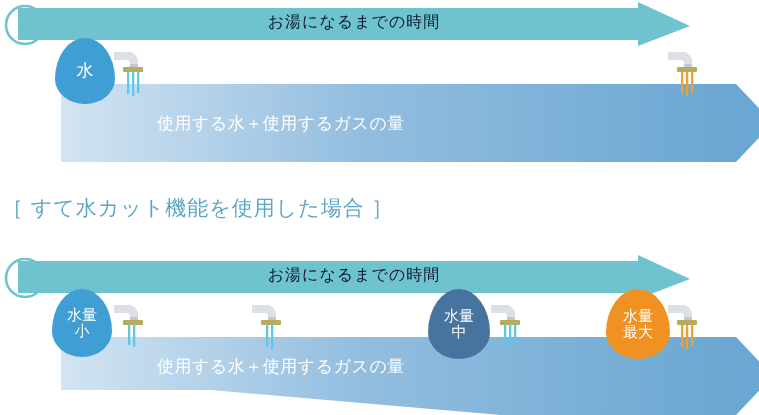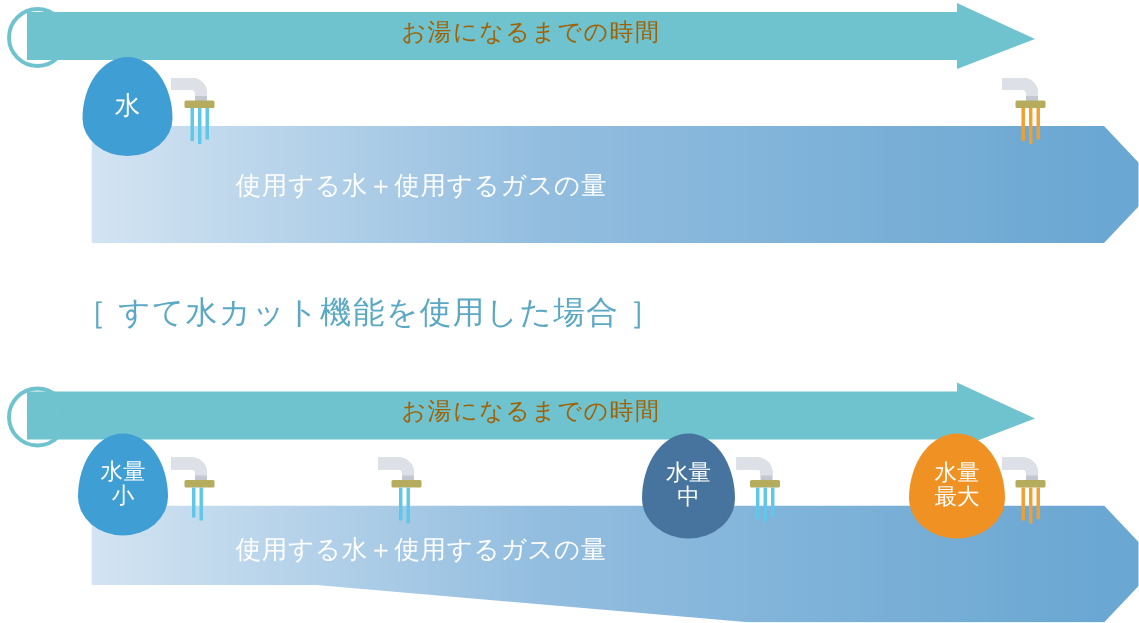--- a/index.html
+++ b/index.html
@@ -23,21 +23,21 @@
   }
 
   
   .time-arrow-wrap { position: absolute; }
   .time-arrow-label {
     position: absolute;
     left: 0; right: 0;
     top: 50%;
     transform: translateY(-50%);
     text-align: center;
-    color: #a16207;
+    color: #0f172a;
     font-size: 16px;
     letter-spacing: 1px;
     white-space: nowrap;
     pointer-events: none;
   }
 
   
   .clock-icon { position: absolute; }
 
   
@@ -69,21 +69,20 @@
   
   .faucet { position: absolute; }
 
   
   .section-caption {
     position: absolute;
     color: #5ba8c4;
     font-size: 21px;
     letter-spacing: 1px;
     white-space: nowrap;
-    margin-left: 48px;
   }
 </style>
 </head>
 <body>
 
 <div id="stage">
 
   <div class="time-arrow-wrap" style="left:18px; top:2px; width:672px; height:44px;">
     <svg width="672" height="44" viewBox="0 0 672 44">
       <polygon points="0,6 620,6 620,0 672,24 620,44 620,38 0,38" fill="#6ec3cf"></polygon>

